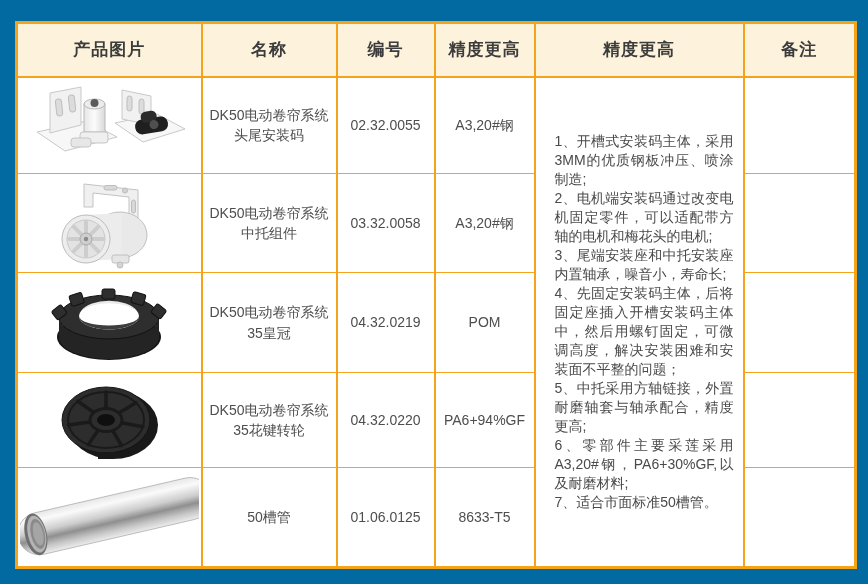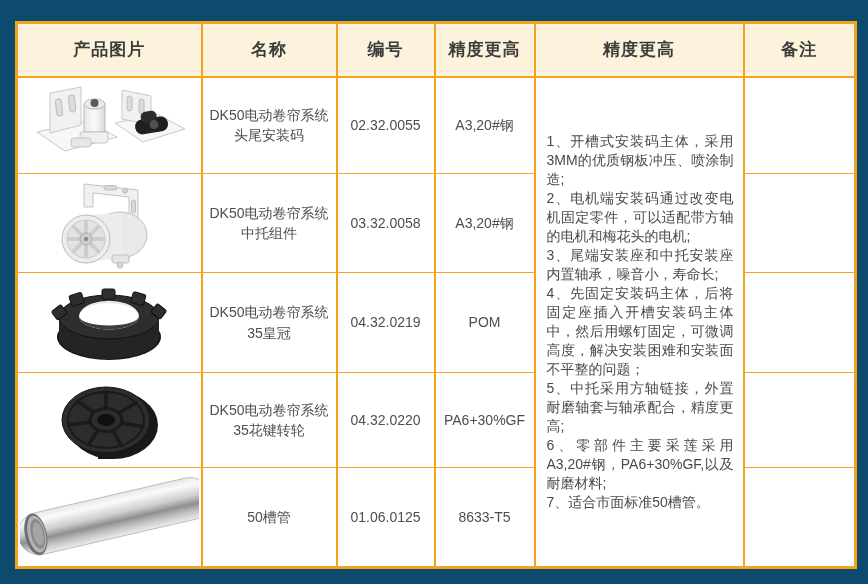--- a/index.html
+++ b/index.html
@@ -1,37 +1,37 @@
 <!DOCTYPE html>
 <html><head>
 <meta charset="utf-8">
 <style>
   html,body{margin:0;padding:0;background:#ffffff;}
   body{width:868px;height:584px;position:relative;font-family:"Liberation Sans","DejaVu Sans",sans-serif;}
-  .stage{position:absolute;left:0;top:0;width:868px;height:584px;background:#0c4a6e;overflow:hidden;}
+  .stage{position:absolute;left:0;top:0;width:868px;height:584px;background:#0369a1;overflow:hidden;}
   table.spec{
     position:absolute;left:15px;top:21px;width:839px;height:541px;
     border-collapse:collapse;table-layout:fixed;background:#fff;
   }
   table.spec,table.spec th,table.spec td{border:1px solid #F5A31A;}
   table.spec th,table.spec td{border-left-width:2px;border-right-width:2px;}
   table.spec{border:3px solid #F5A31A;}
   th{
     background:#FDF3DC;color:#3c3c3c;font-size:17px;font-weight:bold;
     text-align:center;vertical-align:middle;border-bottom-width:2px !important;
     letter-spacing:1px;
   }
   td{
     background:#ffffff;color:#4e4e4e;font-size:14px;text-align:center;
     vertical-align:middle;padding:2px 6px;line-height:1.45;
   }
   td.img-cell{padding:2px;overflow:hidden;}
   td.features{
     text-align:justify;vertical-align:middle;white-space:pre-line;
-    padding:6px 9px 6px 11px;line-height:19px;font-size:14px;color:#4a4a4a;
+    padding:6px 9px 6px 19px;line-height:19px;font-size:14px;color:#4a4a4a;
   }
   .photo{display:flex;align-items:center;justify-content:center;width:100%;height:100%;}
   svg{display:block;}
 </style>
 </head>
 <body>
 
 <div class="stage">
   <table class="spec">
     <colgroup>
@@ -184,21 +184,21 @@
                 <line x1="60.1" y1="37.6" x2="43.8" y2="26.3"></line>
               </g>
               <ellipse cx="72" cy="45" rx="16" ry="11.5" fill="#2d2d2d" stroke="#1a1a1a" stroke-width="3"></ellipse>
               <ellipse cx="72" cy="45" rx="9" ry="6" fill="#0f0f0f"></ellipse>
               <path d="M64,77 L80,77 L80,84 L64,84 Z" fill="#191919"></path>
             </svg>
           </div>
         </td>
         <td>DK50电动卷帘系统35花键转轮</td>
         <td>04.32.0220</td>
-        <td>PA6+30%GF</td>
+        <td>PA6+94%GF</td>
         <td></td>
       </tr>
 
       <tr style="height:96px">
         <td class="img-cell">
           <div class="photo">
             <svg width="181" height="94" viewBox="0 0 181 94">
               <defs>
                 <linearGradient id="metal" x1="0" y1="0" x2="0" y2="1">
                   <stop offset="0" stop-color="#e7e7e7"></stop>

